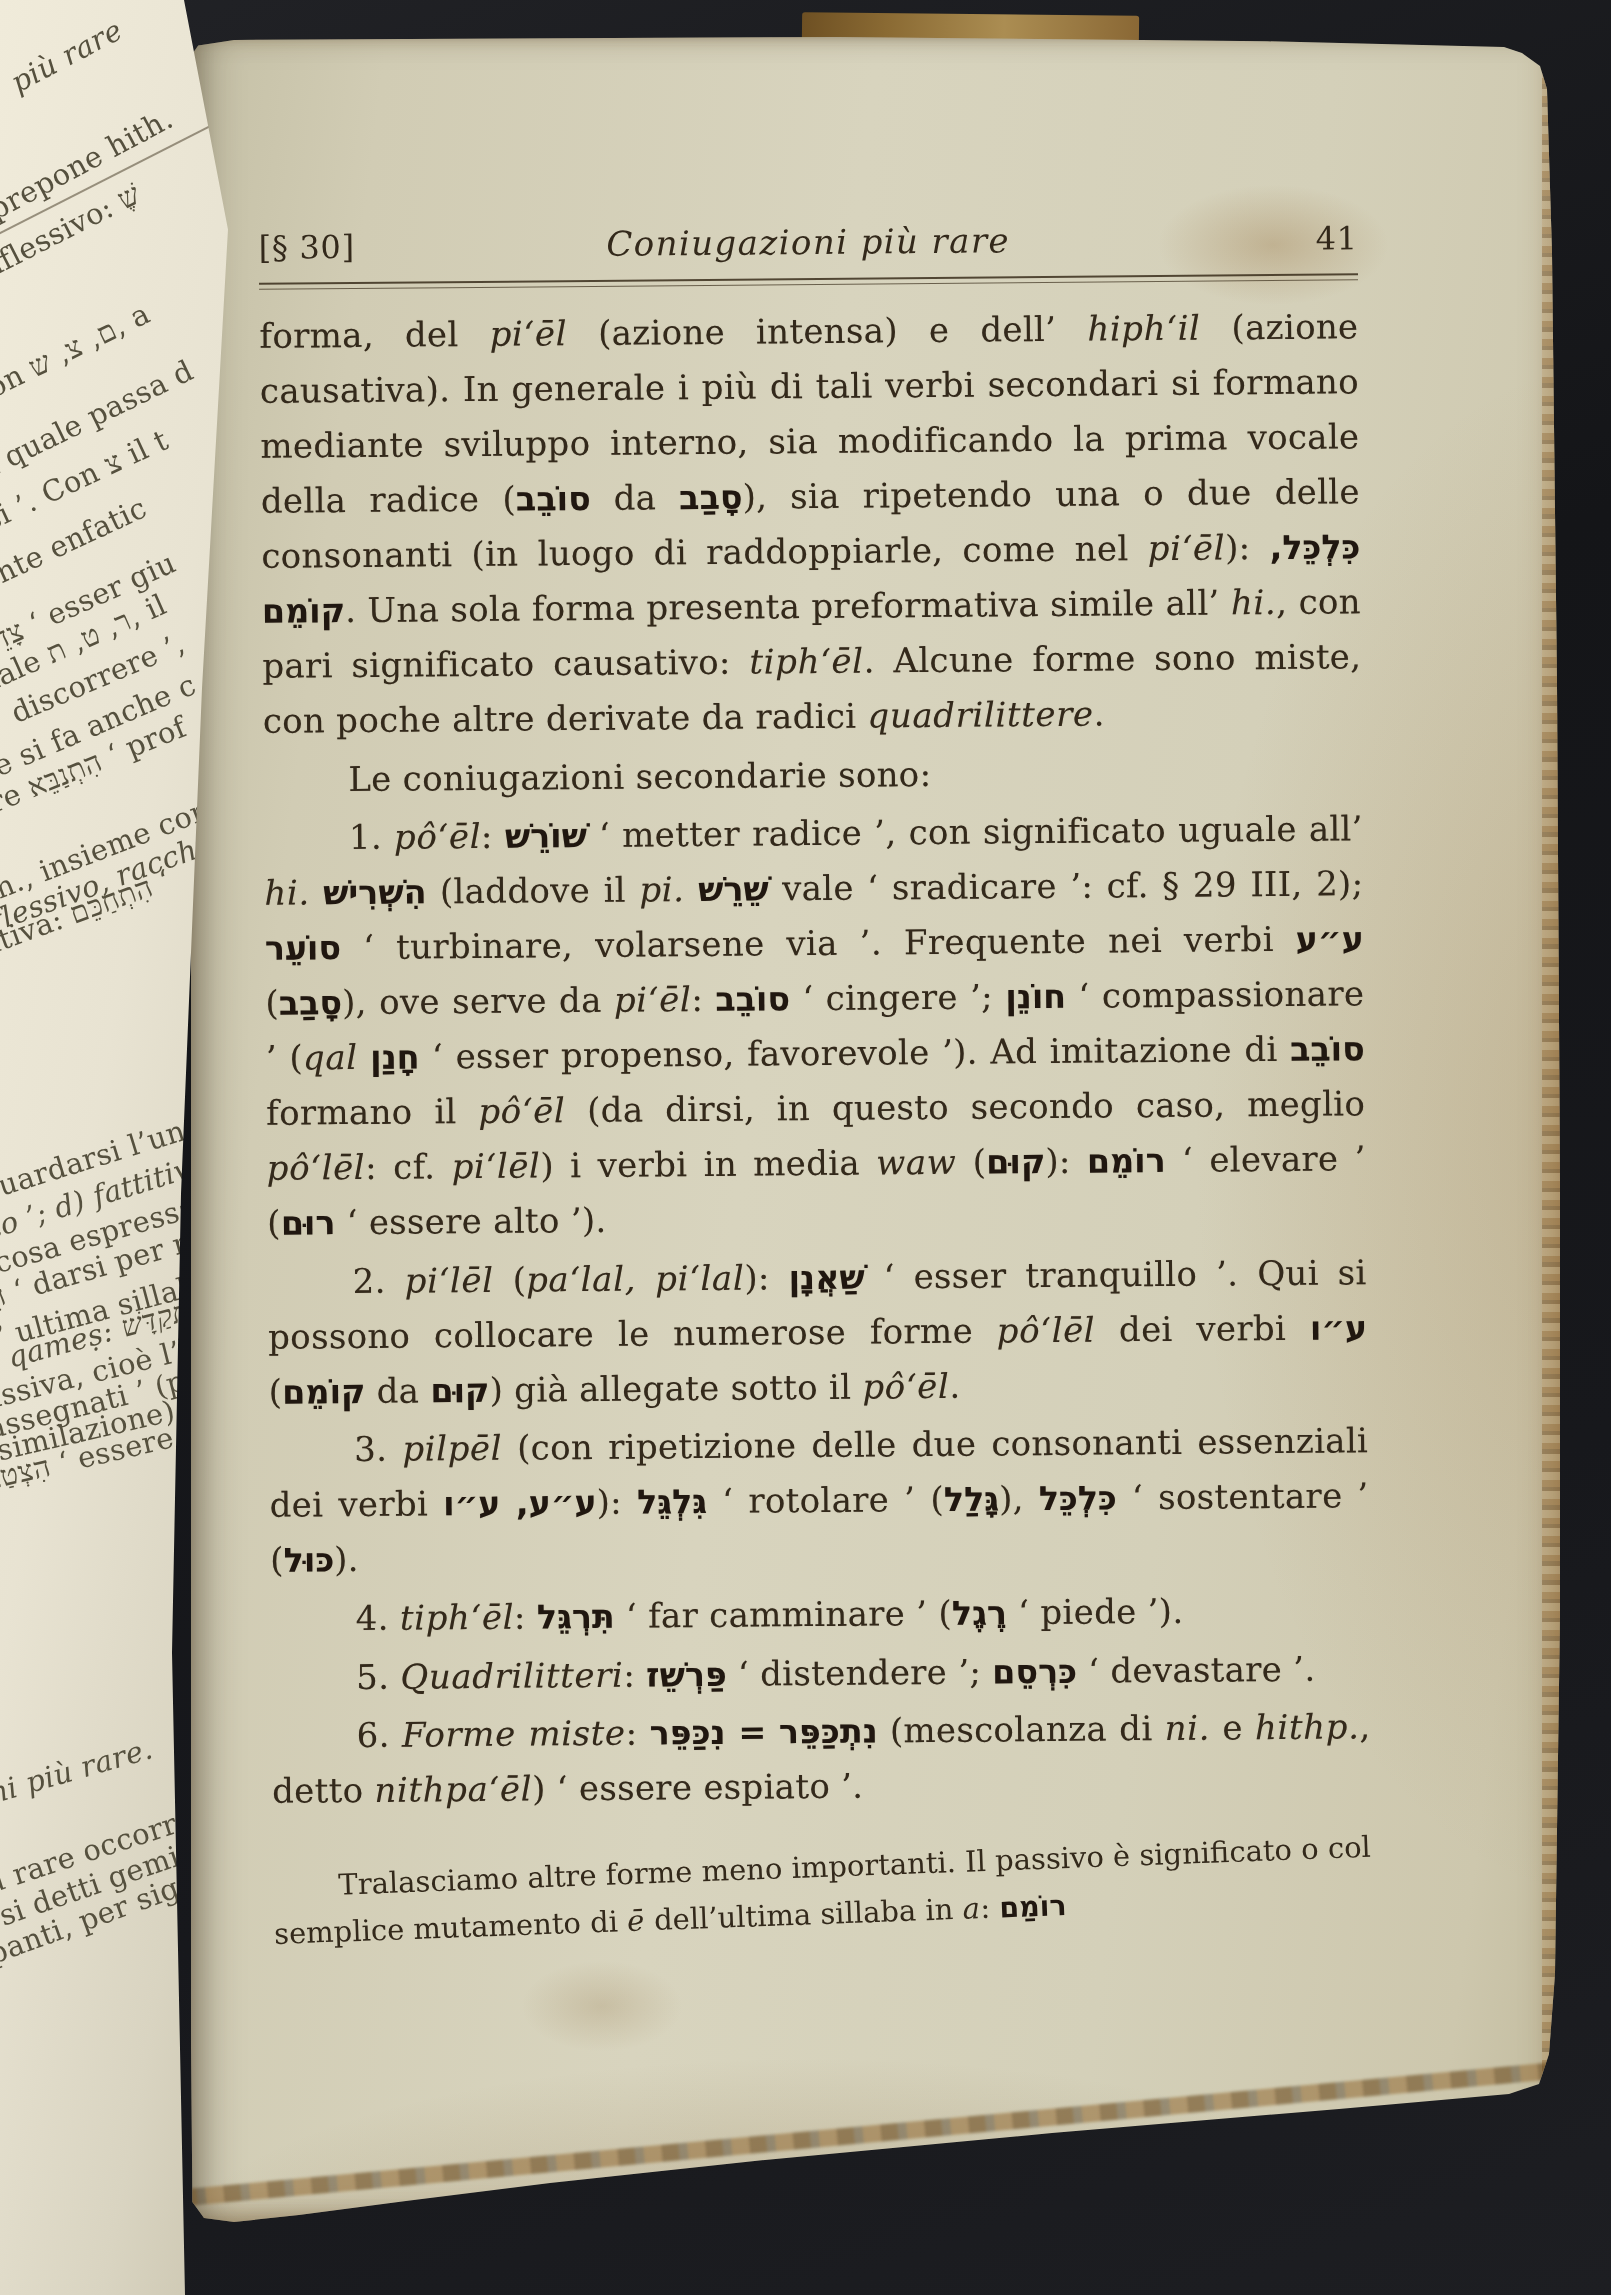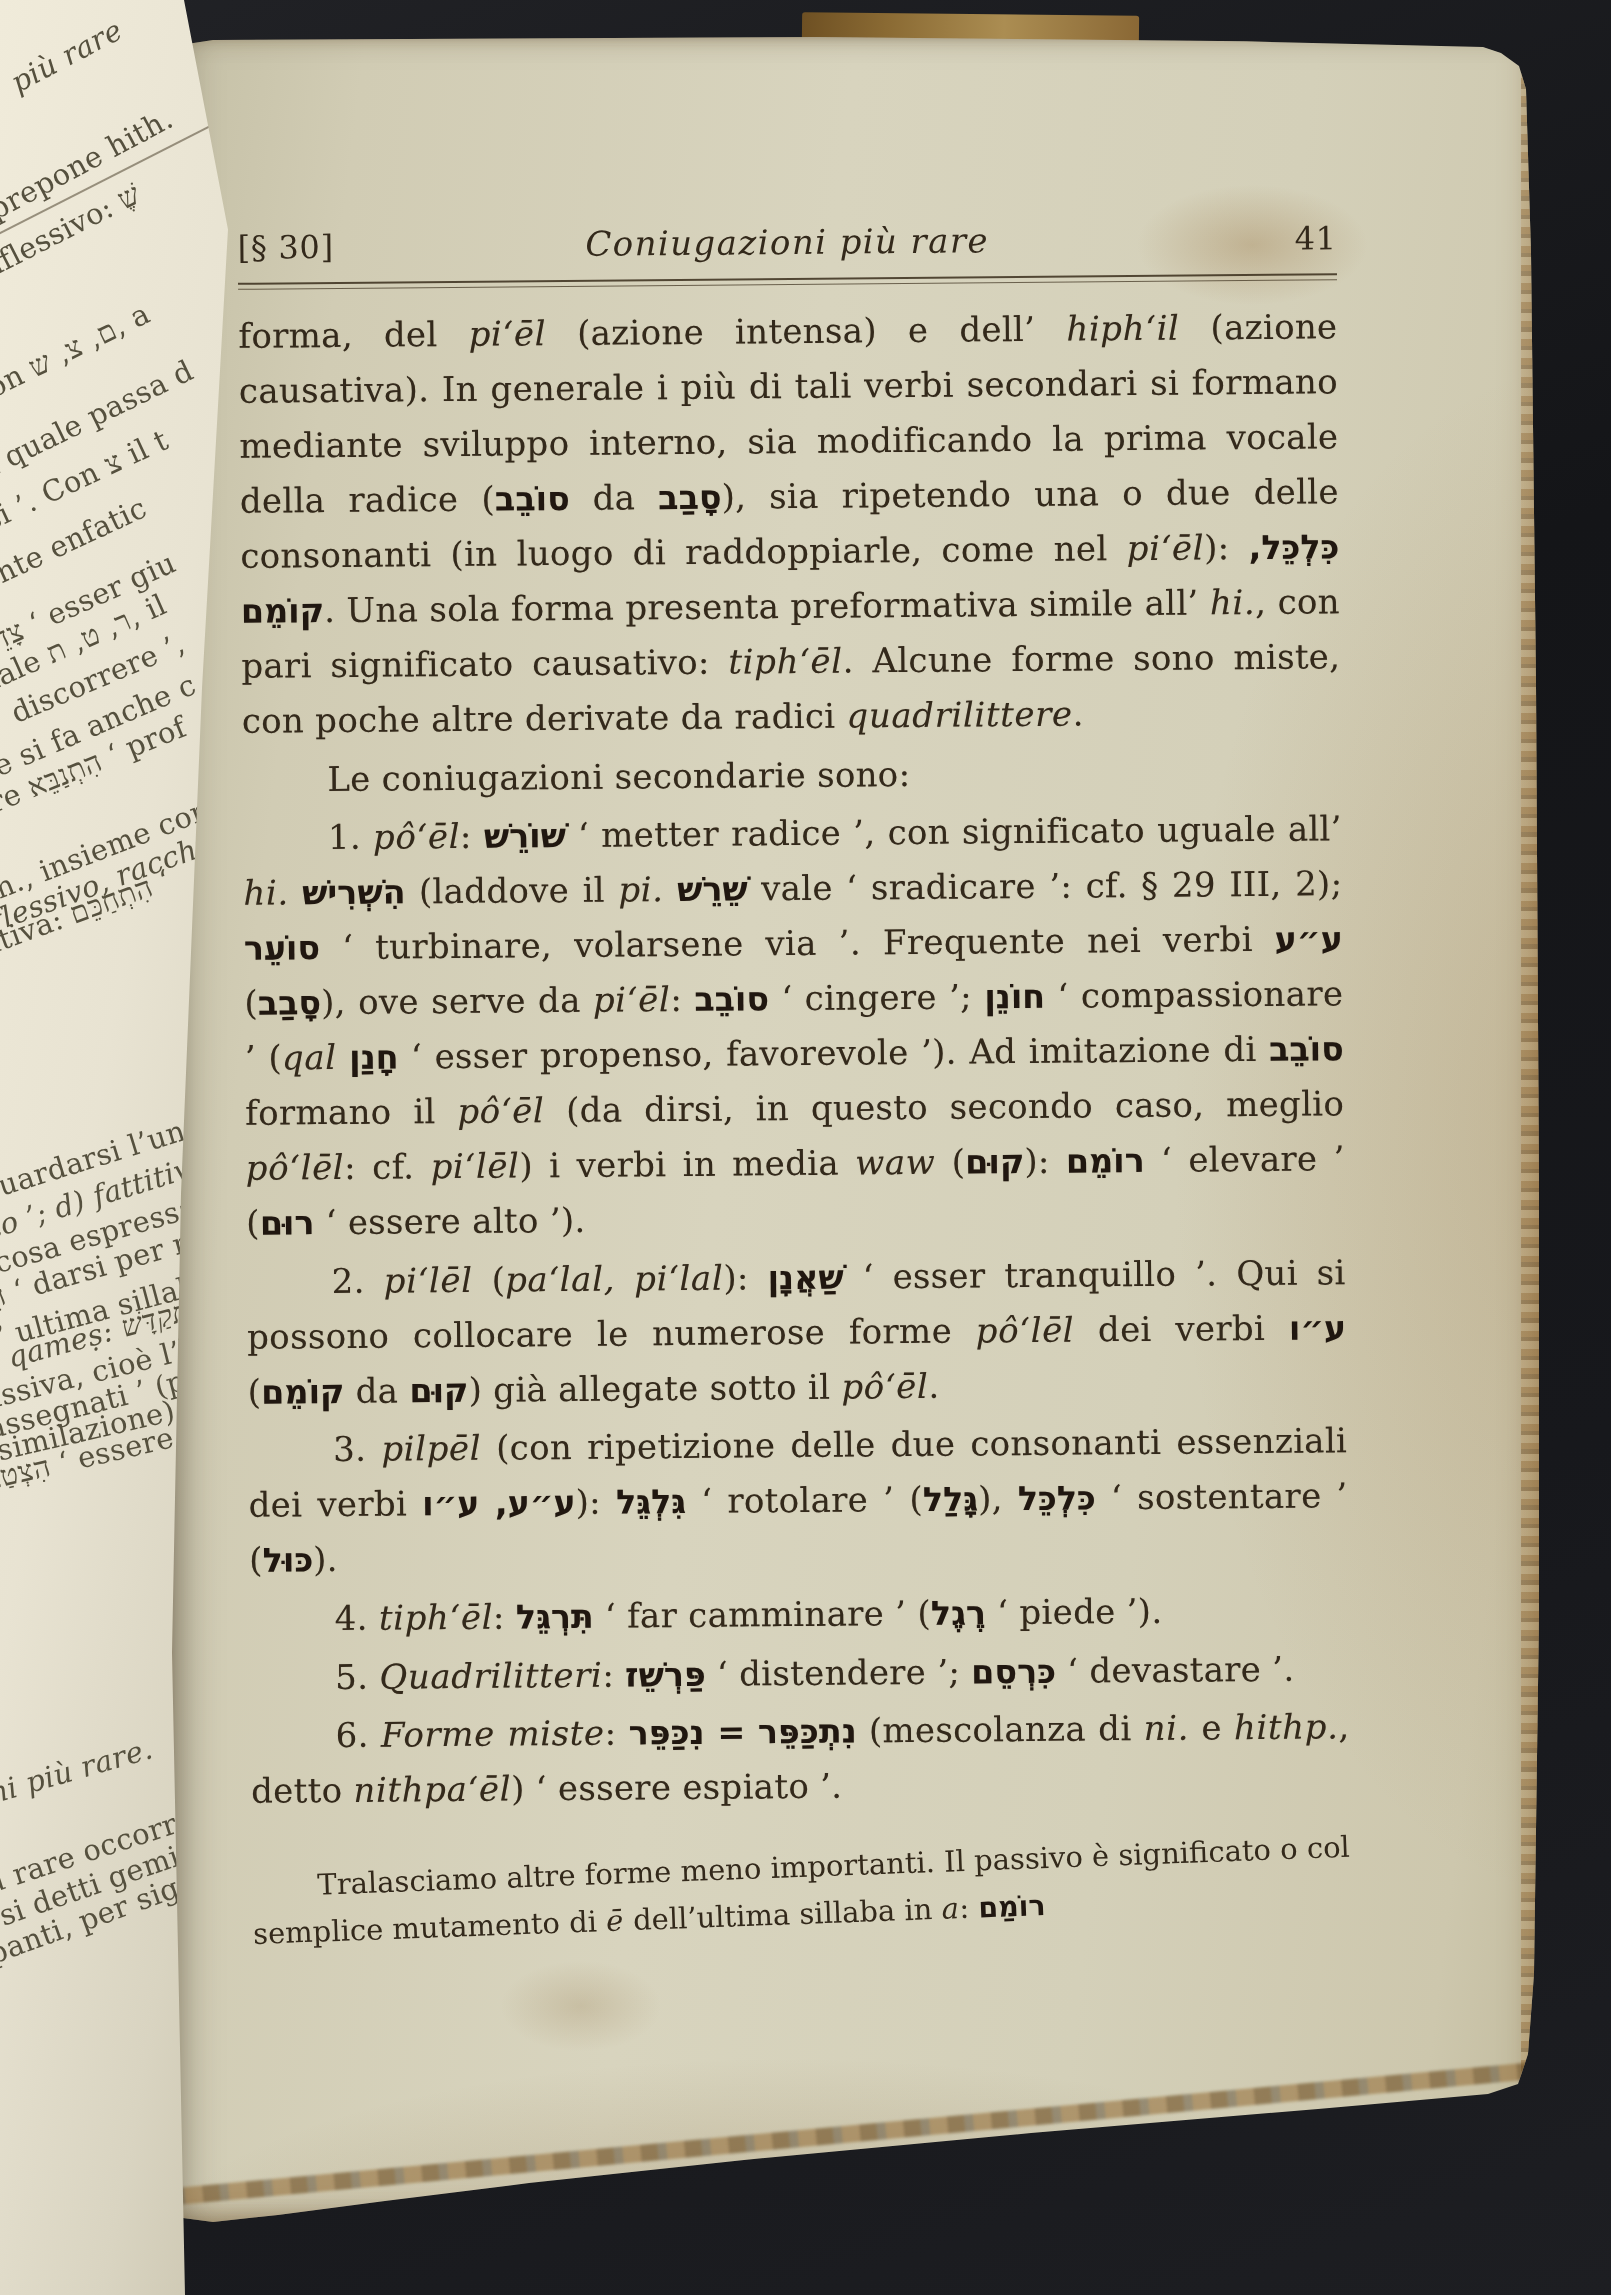--- a/index.html
+++ b/index.html
@@ -12,21 +12,21 @@
 
   
   .cover-strip{
     position:absolute;left:802px;top:14.3px;width:337px;height:30px;
     background:linear-gradient(90deg,#6e5023,#8a6a33 25%,#ab8d52 60%,#8a6835 100%);
     transform:rotate(.6deg);border-radius:2.9px;z-index:1;
   }
 
   
   .page-main{
-    position:absolute;left:170px;top:37px;width:1370px;height:2188px;z-index:3;
+    position:absolute;left:191px;top:37px;width:1370px;height:2188px;z-index:3;
     background:
       radial-gradient(ellipse 165px 86px at 79% 9.5%, rgba(141,99,44,.28), rgba(141,99,44,0) 70%),
       radial-gradient(ellipse 115px 65px at 30% 90%, rgba(130,95,45,.18), transparent 70%),
       radial-gradient(ellipse 588px 1076px at 104% 50%, rgba(148,108,56,.22), transparent 72%),
       radial-gradient(ellipse 933px 301px at 45% 102%, rgba(118,86,40,.28), transparent 70%),
       linear-gradient(97deg,#c5c0a6 0%,#d1ccb4 12%,#d8d4be 42%,#d4d0b9 70%,#cdc7ad 92%,#c2bb9e 100%);
     clip-path:polygon(0 18.7px,7.2px 8.6px,43px 2.9px,646px 0,1076px 4.3px,1313px 10px,1331px 16px,
       1349px 29px,1356px 52px,1361px 215px,1366px 646px,1369px 1148px,1369px 1578px,
       1364px 1937px,1358px 2017px,1348px 2047px,1318px 2057px,1148px 2072px,861px 2096px,
       574px 2123px,359px 2146px,215px 2164px,108px 2178px,43px 2185px,13px 2181px,1.4px 2165px,0 2009px);

